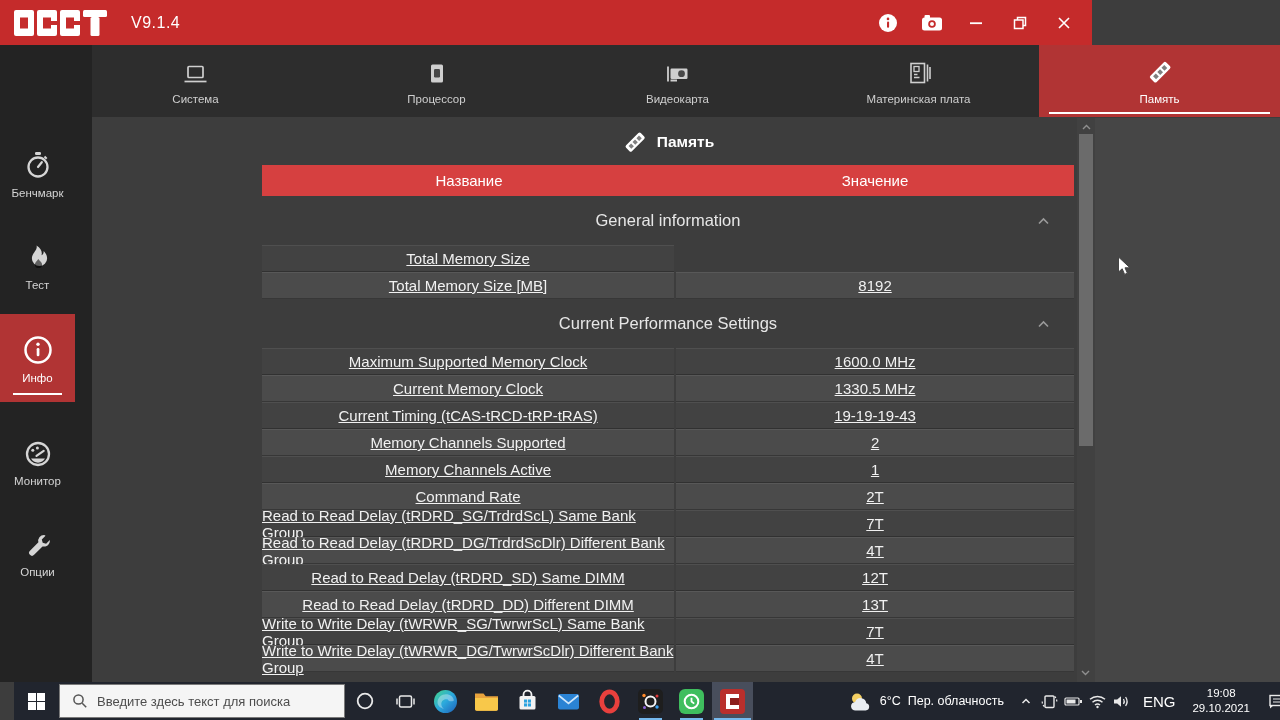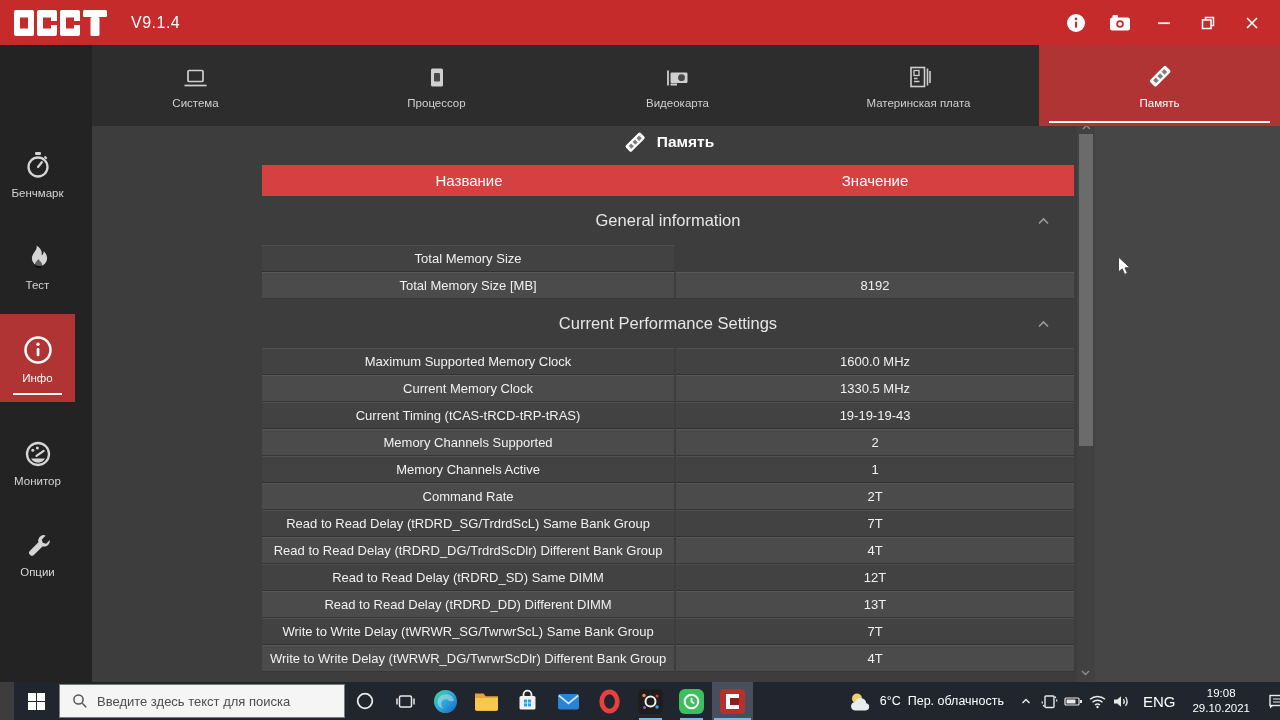--- a/index.html
+++ b/index.html
@@ -1,28 +1,28 @@
 <!DOCTYPE html>
 <html><head>
 <meta charset="utf-8">
 <style>
   * { margin:0; padding:0; box-sizing:border-box; }
   html,body { width:1280px; height:720px; overflow:hidden; }
   body { font-family:"Liberation Sans", sans-serif; background:#3d3d3d; position:relative; }
   svg { display:block; }
 
   
-  .titlebar { position:absolute; left:0; top:0; width:1280px; height:45px; background:#c52b2b; display:flex; align-items:center; z-index:5; }
+  .titlebar { position:absolute; left:0; top:0; width:1092px; height:45px; background:#c52b2b; display:flex; align-items:center; z-index:5; }
   .logo { margin-left:14px; }
   .version { margin-left:24px; color:#fff; font-size:16px; letter-spacing:.5px; }
   .win-icons { position:absolute; right:6px; top:0; height:45px; display:flex; }
   .win-btn { width:44px; height:45px; display:flex; align-items:center; justify-content:center; }
 
   
-  .tabbar { position:absolute; left:75px; top:45px; width:1205px; height:81px; background:#2d2d2d; display:flex; z-index:4; }
+  .tabbar { position:absolute; left:75px; top:45px; width:1205px; height:72px; background:#2d2d2d; display:flex; z-index:4; }
   .tab { flex:1; display:flex; flex-direction:column; align-items:center; justify-content:center; gap:7px; color:#cfcfcf; font-size:11.5px; position:relative; cursor:default; }
   .tab.active { background:#b13434; color:#fff; }
   .tab.active::after { content:""; position:absolute; left:10px; right:10px; bottom:3px; height:2px; background:#fff; }
   .tab-icon { height:28px; display:flex; align-items:flex-end; justify-content:center; }
 
   
   .sidebar { position:absolute; left:0; top:45px; width:92px; height:637px; background:#232323; z-index:4; }
   .side-item { position:absolute; left:0; width:75px; height:88px; display:flex; flex-direction:column; align-items:center; justify-content:center; gap:5px; color:#d5d5d5; font-size:11.5px; }
   .side-item:nth-child(1){ top:85px; } .side-item:nth-child(2){ top:177px; }
   .side-item:nth-child(3){ top:269px; } .side-item:nth-child(4){ top:373px; }
@@ -33,21 +33,21 @@
   
   .content { position:absolute; left:75px; top:118px; width:1002px; height:564px; background:#3d3d3d; overflow:hidden; }
   .heading { position:absolute; left:187px; top:0; width:812px; height:47px; display:flex; align-items:center; justify-content:center; gap:9px; color:#fff; font-size:15.5px; font-weight:bold; }
   .table { position:absolute; left:187px; top:47px; width:812px; }
   .thead { height:31px; background:#d64040; display:flex; }
   .th { display:flex; align-items:center; justify-content:center; color:#fff; font-size:15px; }
   .th.name { width:51%; } .th.val { width:49%; }
   .section-h { height:49px; position:relative; display:flex; align-items:center; justify-content:center; color:#e6e6e6; font-size:16.5px; font-weight:400; }
   .caret { position:absolute; right:24px; top:50%; transform:translateY(-50%); }
   .row { height:27px; display:flex; }
-  .row .cell { display:flex; align-items:center; justify-content:center; font-size:13px; color:#f1f1f1; background:#424242; border-top:1px solid rgba(255,255,255,.07); border-bottom:1px solid rgba(0,0,0,.25); }
+  .row .cell { display:flex; align-items:center; justify-content:center; font-size:15px; color:#f1f1f1; background:#424242; border-top:1px solid rgba(255,255,255,.07); border-bottom:1px solid rgba(0,0,0,.25);text-decoration:underline; }
   .row.alt .cell { background:#4b4b4b; }
   .cell.name { width:calc(51% - 2px); margin-right:2px; }
   .cell.val { width:49%; }
 
   
   .scrollbar { position:absolute; left:1077px; top:118px; width:18px; height:564px; background:#414141; }
   .sb-btn { position:absolute; left:0; width:18px; height:15px; display:flex; align-items:center; justify-content:center; }
   .sb-up { top:1px; } .sb-down { bottom:1px; transform:rotate(180deg); }
   .sb-thumb { position:absolute; left:2px; top:16px; width:14px; height:312px; background:#6b6b6b; }
   .right-filler { position:absolute; left:1095px; top:118px; width:185px; height:564px; background:#464646; }

